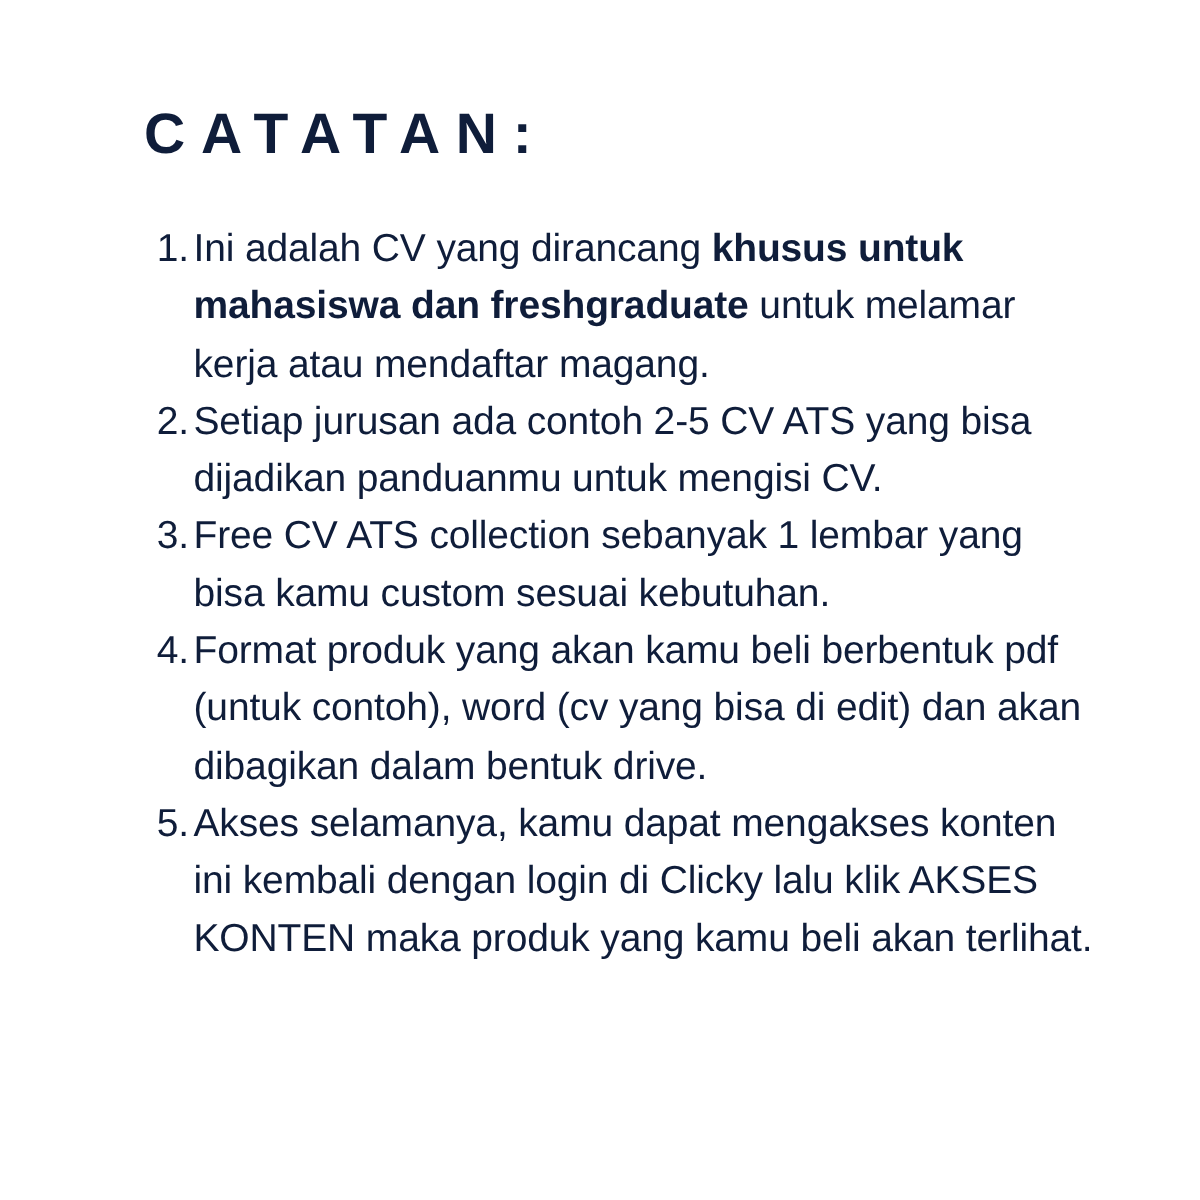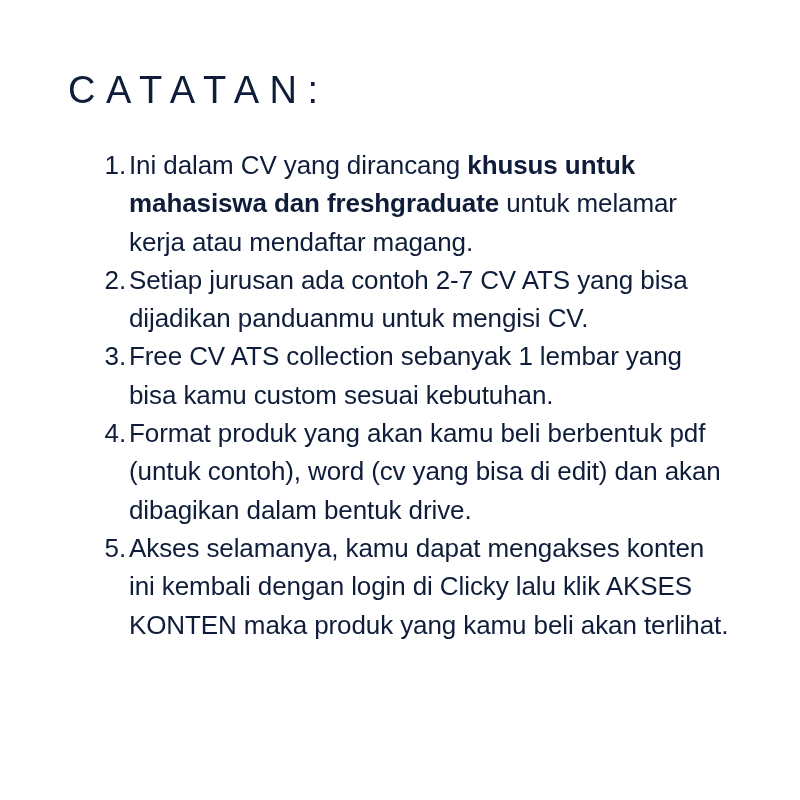--- a/index.html
+++ b/index.html
@@ -3,22 +3,22 @@
   <meta charset="utf-8">
   <style>
     html, body { margin: 0; padding: 0; }
     body {
       width: 800px; height: 800px; background: #ffffff;
       position: relative; overflow: hidden;
       font-family: "Liberation Sans", "DejaVu Sans", sans-serif;
       color: #0f1d3a;
     }
     .title {
-      position: absolute; left: 68px; top: 68px;
-      font-size: 38px; font-weight: 400; letter-spacing: 10.5px;
+      position: absolute; left: 96px; top: 68px;
+      font-size: 38px; font-weight: 700; letter-spacing: 10.5px;
       color: #0f1d3a; line-height: 44px; margin: 0;
     }
     .notes {
       position: absolute; left: 96px; top: 146px; width: 640px;
       margin: 0; padding: 0; list-style: none;
     }
     .note {
       display: flex; font-size: 26px; line-height: 38.3px;
       letter-spacing: -0.1px;
     }
@@ -27,25 +27,25 @@
     .b { font-weight: 700; }
   </style>
 </head>
 <body>
 
 <h1 class="title">CATATAN:</h1>
 
 <ol class="notes">
   <li class="note">
     <span class="num">1.</span>
-    <span class="txt"><span>Ini dalam CV yang dirancang </span><span class="b">khusus untuk mahasiswa dan freshgraduate</span><span> untuk melamar kerja atau mendaftar magang.</span></span>
+    <span class="txt"><span>Ini adalah CV yang dirancang </span><span class="b">khusus untuk mahasiswa dan freshgraduate</span><span> untuk melamar kerja atau mendaftar magang.</span></span>
   </li>
   <li class="note">
     <span class="num">2.</span>
-    <span class="txt">Setiap jurusan ada contoh 2-7 CV ATS yang bisa dijadikan panduanmu untuk mengisi CV.</span>
+    <span class="txt">Setiap jurusan ada contoh 2-5 CV ATS yang bisa dijadikan panduanmu untuk mengisi CV.</span>
   </li>
   <li class="note">
     <span class="num">3.</span>
     <span class="txt">Free CV ATS collection sebanyak 1 lembar yang bisa kamu custom sesuai kebutuhan.</span>
   </li>
   <li class="note">
     <span class="num">4.</span>
     <span class="txt">Format produk yang akan kamu beli berbentuk pdf (untuk contoh), word (cv yang bisa di edit) dan akan dibagikan dalam bentuk drive.</span>
   </li>
   <li class="note">

